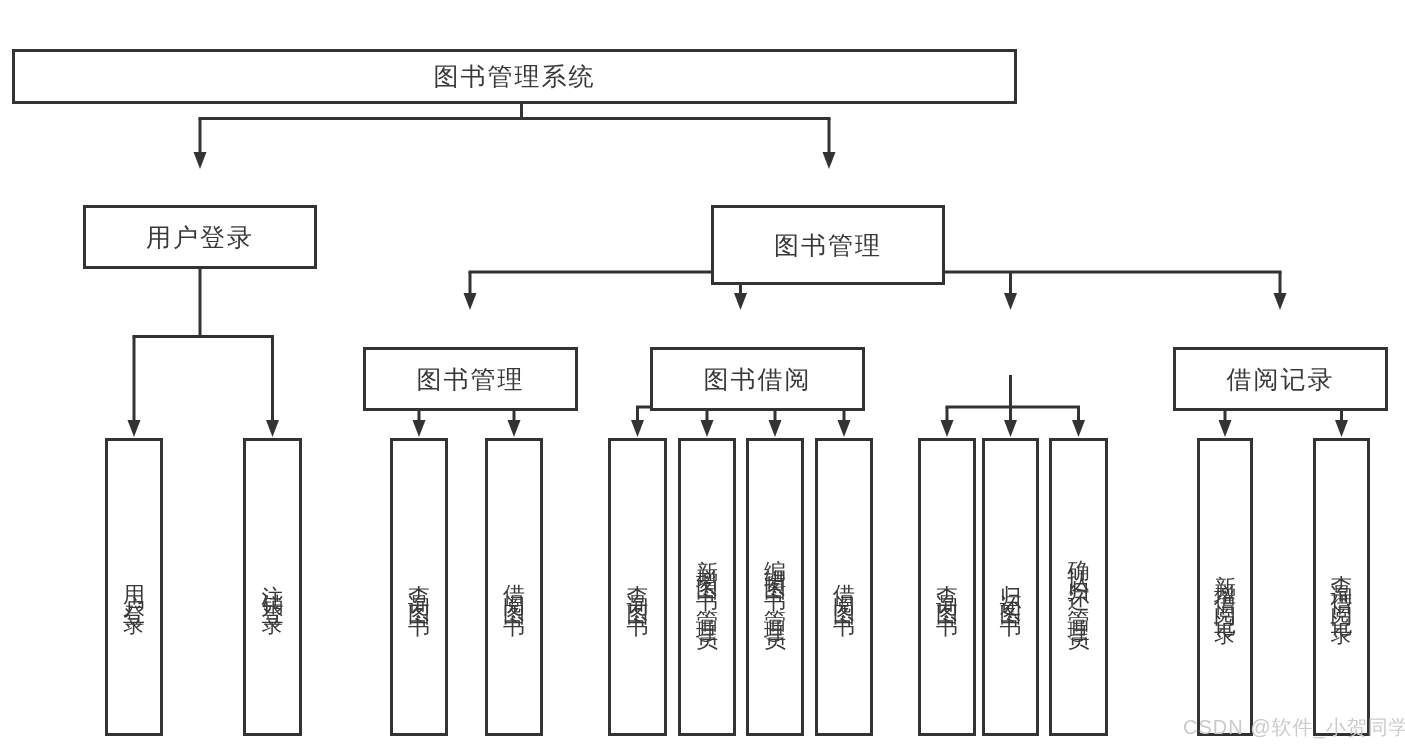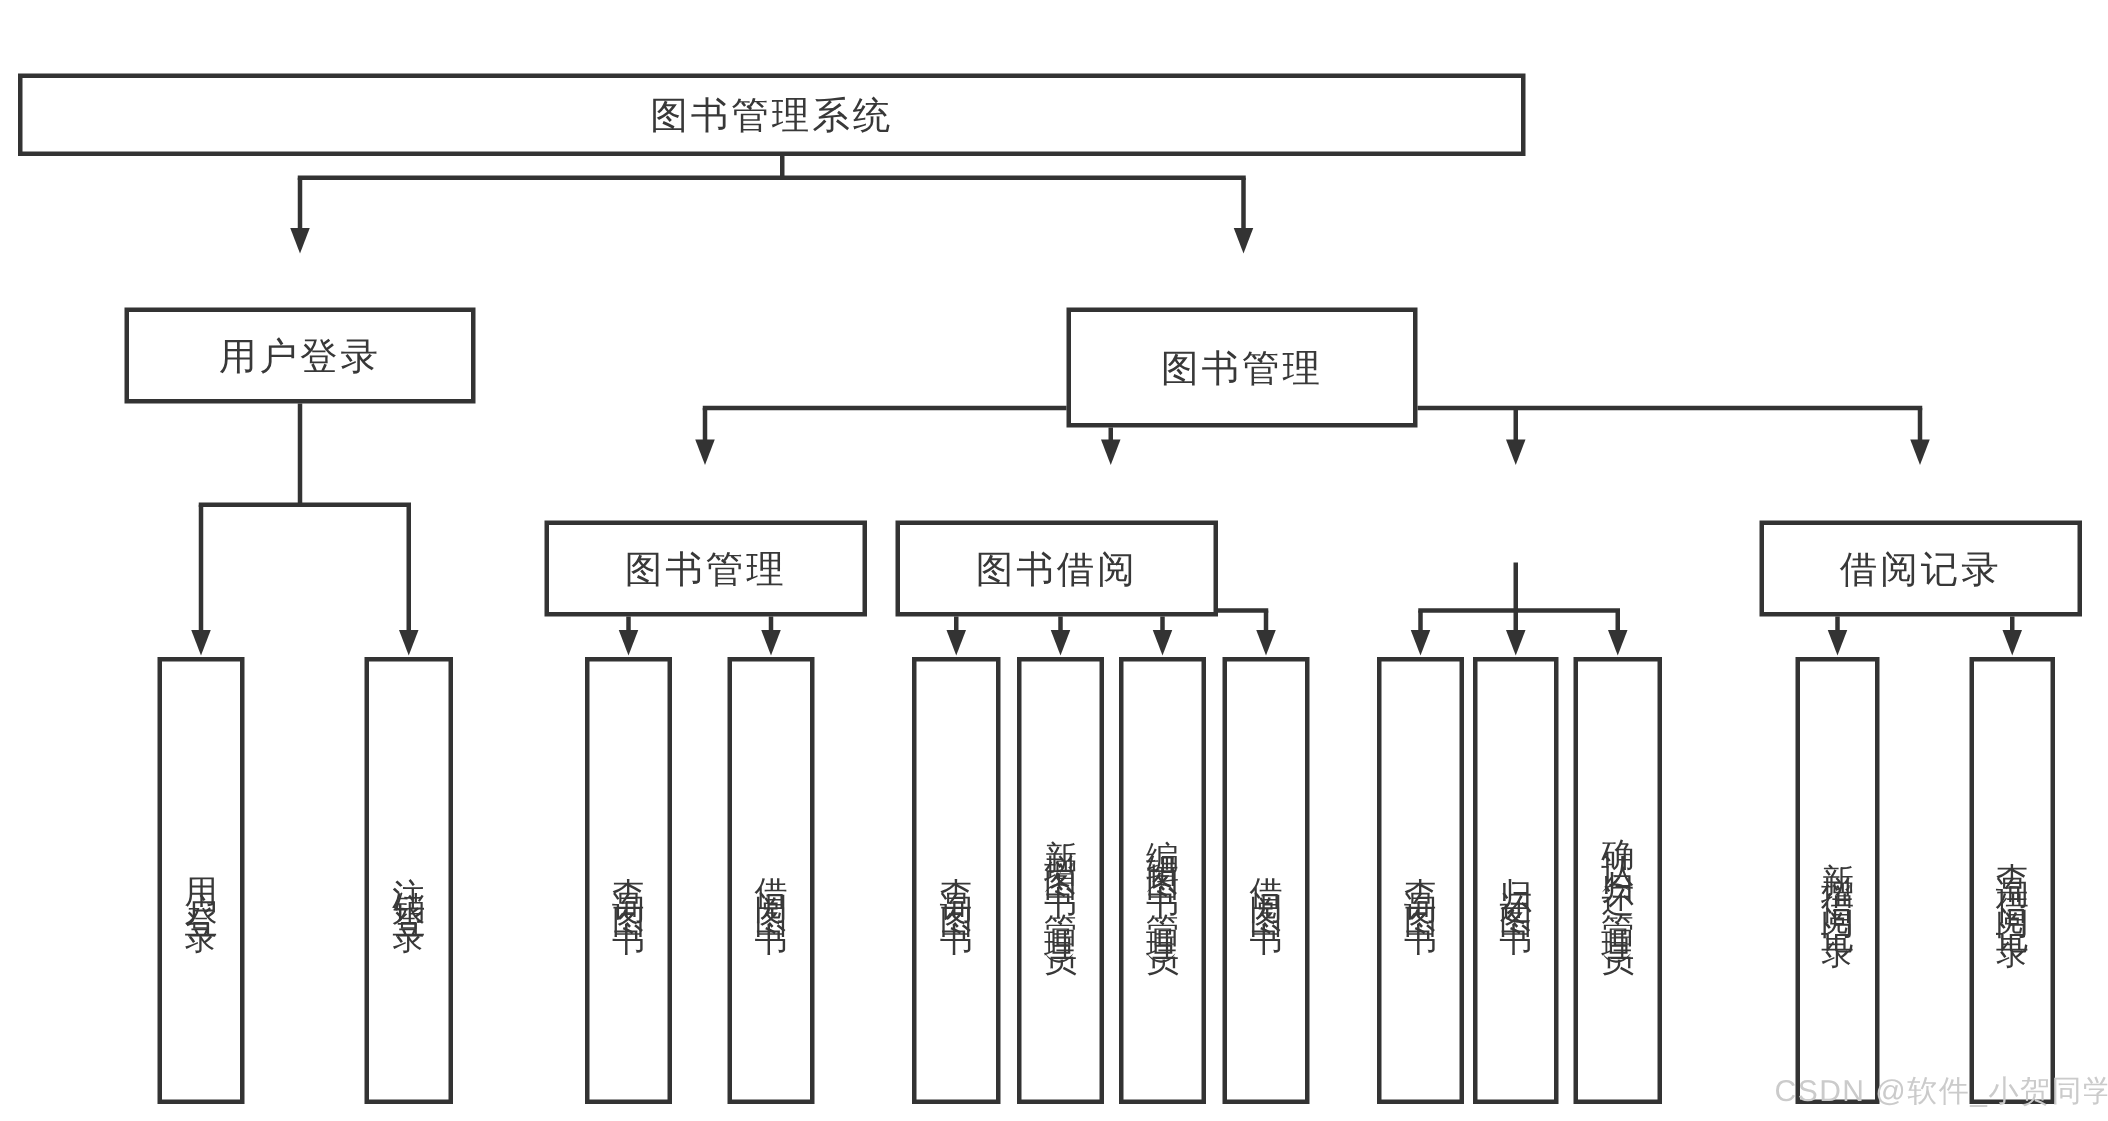--- a/index.html
+++ b/index.html
@@ -34,21 +34,21 @@
     writing-mode:vertical-rl;
     text-orientation:mixed;
     letter-spacing:10px;
     top:438px;height:298px;
   }
   
   .b-root{left:12px;top:13px;width:1005px;height:55px;}
   .b-user{left:83px;top:169px;width:234px;height:64px;}
   .b-mgmt{left:711px;top:169px;width:234px;height:80px;}
   .b-rec {left:363px;top:311px;width:215px;height:64px;}
-  .b-bor {left:597px;top:311px;width:215px;height:64px;text-align:center;}
+  .b-bor {left:650px;top:311px;width:215px;height:64px;text-align:center;}
   .b-cur {left:903px;top:311px;width:215px;height:64px;}
   .b-recd{left:1173px;top:311px;width:215px;height:64px;text-align:right;}
   
   .l1 {left:105px;width:58px;}
   .l2 {left:243px;width:59px;}
   .l3 {left:390px;width:58px;}
   .l4 {left:485px;width:58px;}
   .l5 {left:608px;width:59px;}
   .l6 {left:678px;width:58px;}
   .l7 {left:746px;width:58px;}

